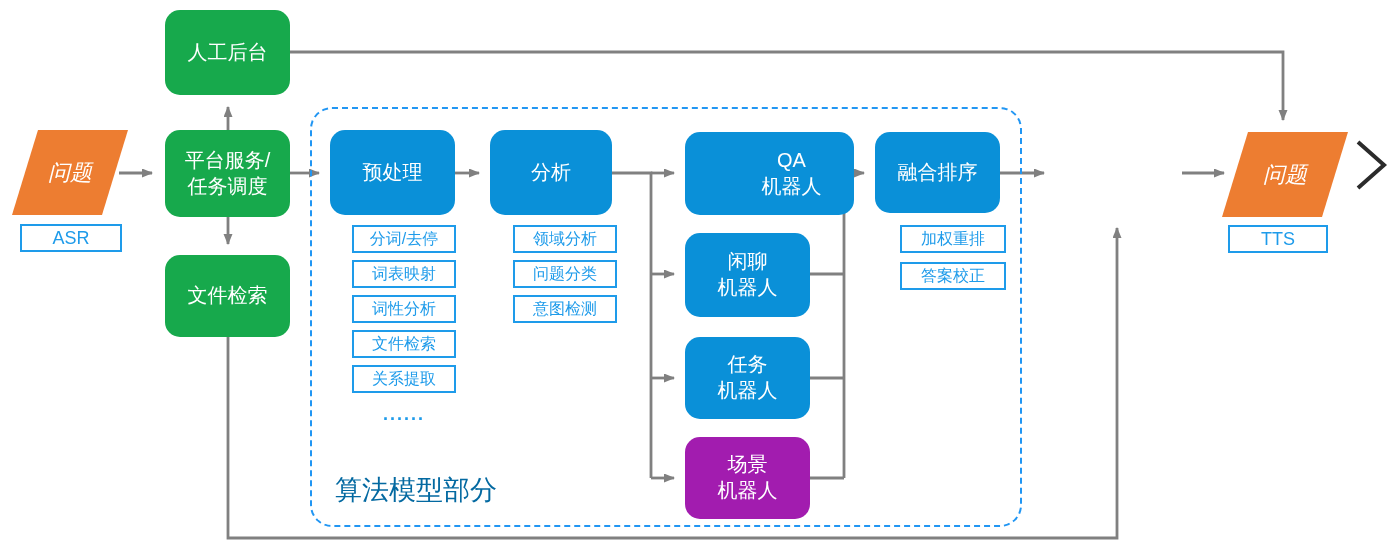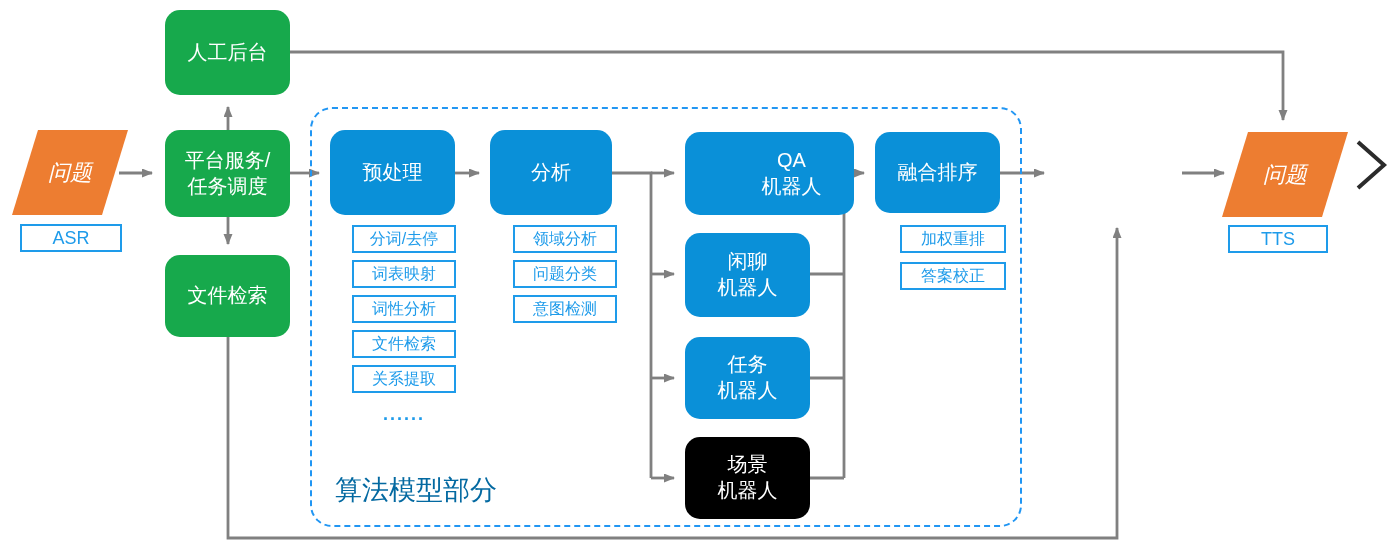--- a/index.html
+++ b/index.html
@@ -8,21 +8,21 @@
     font-family:"Liberation Sans","DejaVu Sans",sans-serif;overflow:hidden;
   }
   .wires{position:absolute;left:0;top:0;width:1392px;height:559px;pointer-events:none;}
   .node{
     position:absolute;display:flex;align-items:center;justify-content:center;
     text-align:center;color:#ffffff;font-size:20px;line-height:1.28;
     white-space:pre-line;border-radius:15px;z-index:2;
   }
   .green{background:#17A94C;}
   .blue{background:#0A90D8;}
-  .lightblue{background:#000000;}
+  .lightblue{background:#a21caf;}
   .para-wrap{position:absolute;z-index:2;}
   .para-bg{position:absolute;top:0;background:#ED7D31;transform:skewX(-17deg);}
   .para-label{
     position:absolute;left:0;top:0;width:100%;height:100%;
     display:flex;align-items:center;justify-content:center;
     color:#ffffff;font-size:22px;font-style:italic;
   }
   .chip{
     position:absolute;border:2px solid #1E9BEA;background:#ffffff;color:#1E9BEA;
     font-size:16px;display:flex;align-items:center;justify-content:center;

